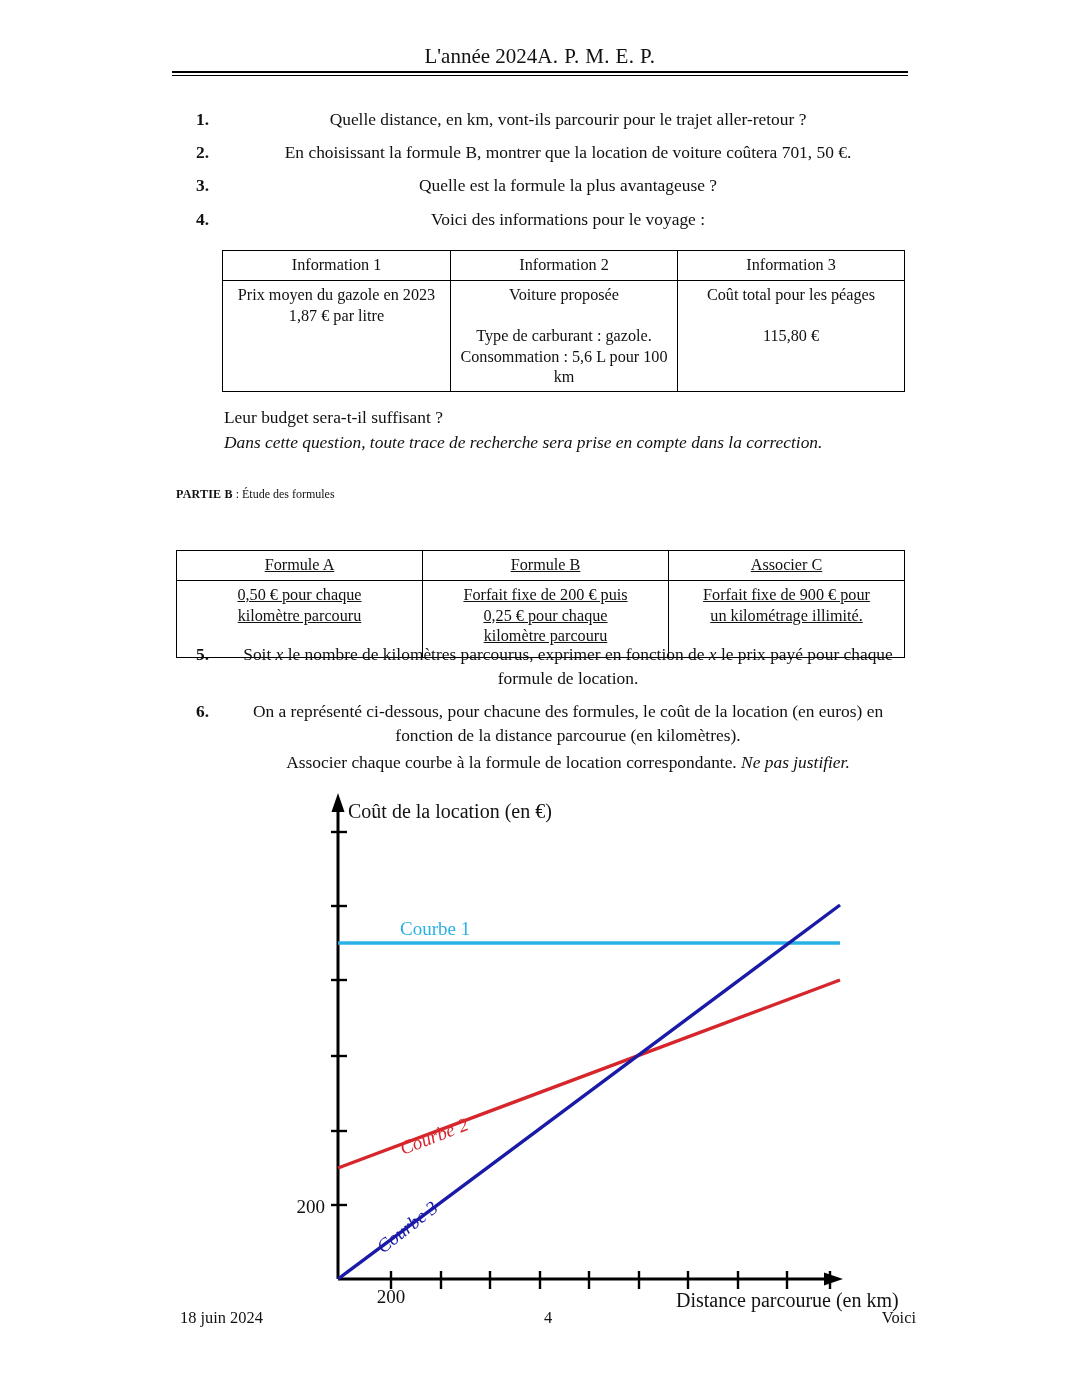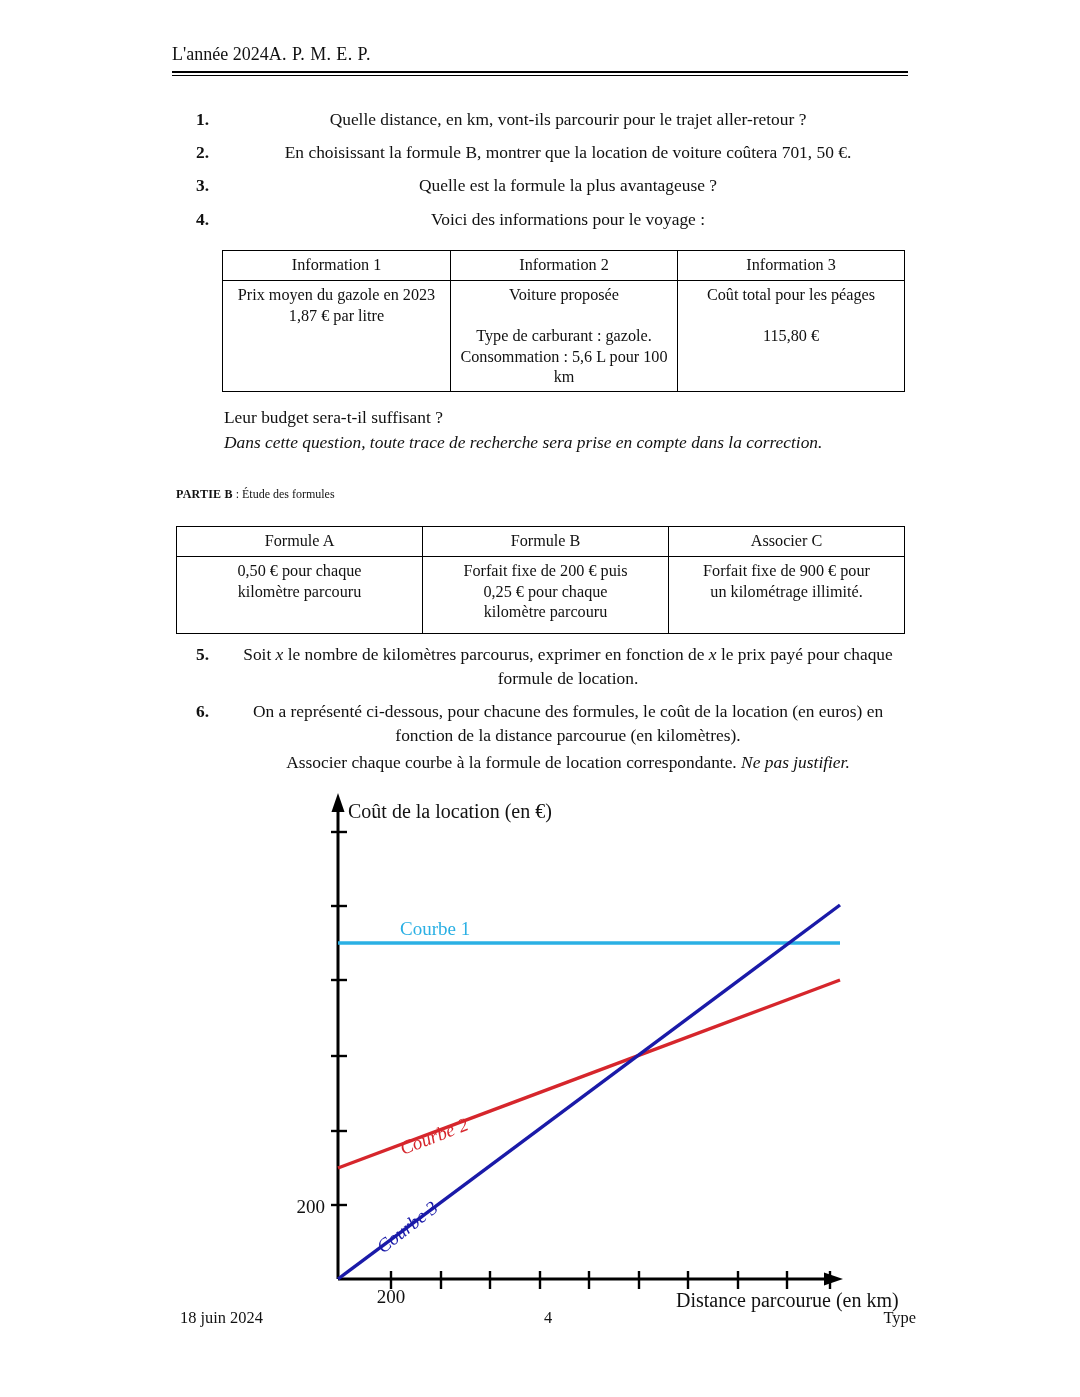--- a/index.html
+++ b/index.html
@@ -21,23 +21,23 @@
     inset: 0;
   }
 
   
   .runhead {
     position: absolute;
     left: 172px;
     top: 44px;
     width: 736px;
     display: flex;
-    justify-content: flex-start;
+    justify-content: center;
     align-items: baseline;
-    font-size: 18px;
+    font-size: 21px;
   }
   .runhead-right { font-weight: 400; letter-spacing: .4px; }
   .runhead-rule {
     position: absolute;
     left: 172px;
     top: 71px;
     width: 736px;
     border-top: 2.4px solid #000;
     border-bottom: 0.9px solid #000;
     height: 2px;
@@ -83,21 +83,21 @@
   }
   table.doc th { padding: 4px 6px 5px; }
   table.doc td.body { vertical-align: top; margin-left: 20px; }
 
   #info-table { left: 222px; top: 250px; width: 682px; }
   #info-table col.c1 { width: 228px; }
   #info-table col.c2 { width: 227px; }
   #info-table col.c3 { width: 227px; }
   #info-table td.body { height: 92px; }
 
-  #formula-table { left: 176px; top: 526px; width: 728px; }
+  #formula-table { left: 176px; top: 550px; width: 728px; text-decoration: underline; }
   #formula-table col.f1 { width: 246px; }
   #formula-table col.f2 { width: 246px; }
   #formula-table col.f3 { width: 236px; }
   #formula-table td.body { height: 68px; vertical-align: top; }
 
   
   .midblock {
     position: absolute;
     left: 224px;
     top: 405px;
@@ -307,16 +307,16 @@
 
       <text id="svg-c1" x="400" y="935" font-family="Liberation Serif, serif" font-size="19" fill="#2BB0E4">Courbe 1</text>
       <text id="svg-c2" x="403" y="1155" transform="rotate(-21 403 1155)" font-family="Liberation Serif, serif" font-size="19" font-style="italic" fill="#D6262C">Courbe 2</text>
       <text id="svg-c3" x="383" y="1254" transform="rotate(-38 383 1254)" font-family="Liberation Serif, serif" font-size="19" font-style="italic" fill="#1A1AA8">Courbe 3</text>
     </svg>
   </div>
 
   <div class="footer">
     <span>18 juin 2024</span>
     <span class="center">4</span>
-    <span>Type</span>
+    <span>Voici</span>
   </div>
 
 </div>
 
 </body></html>

